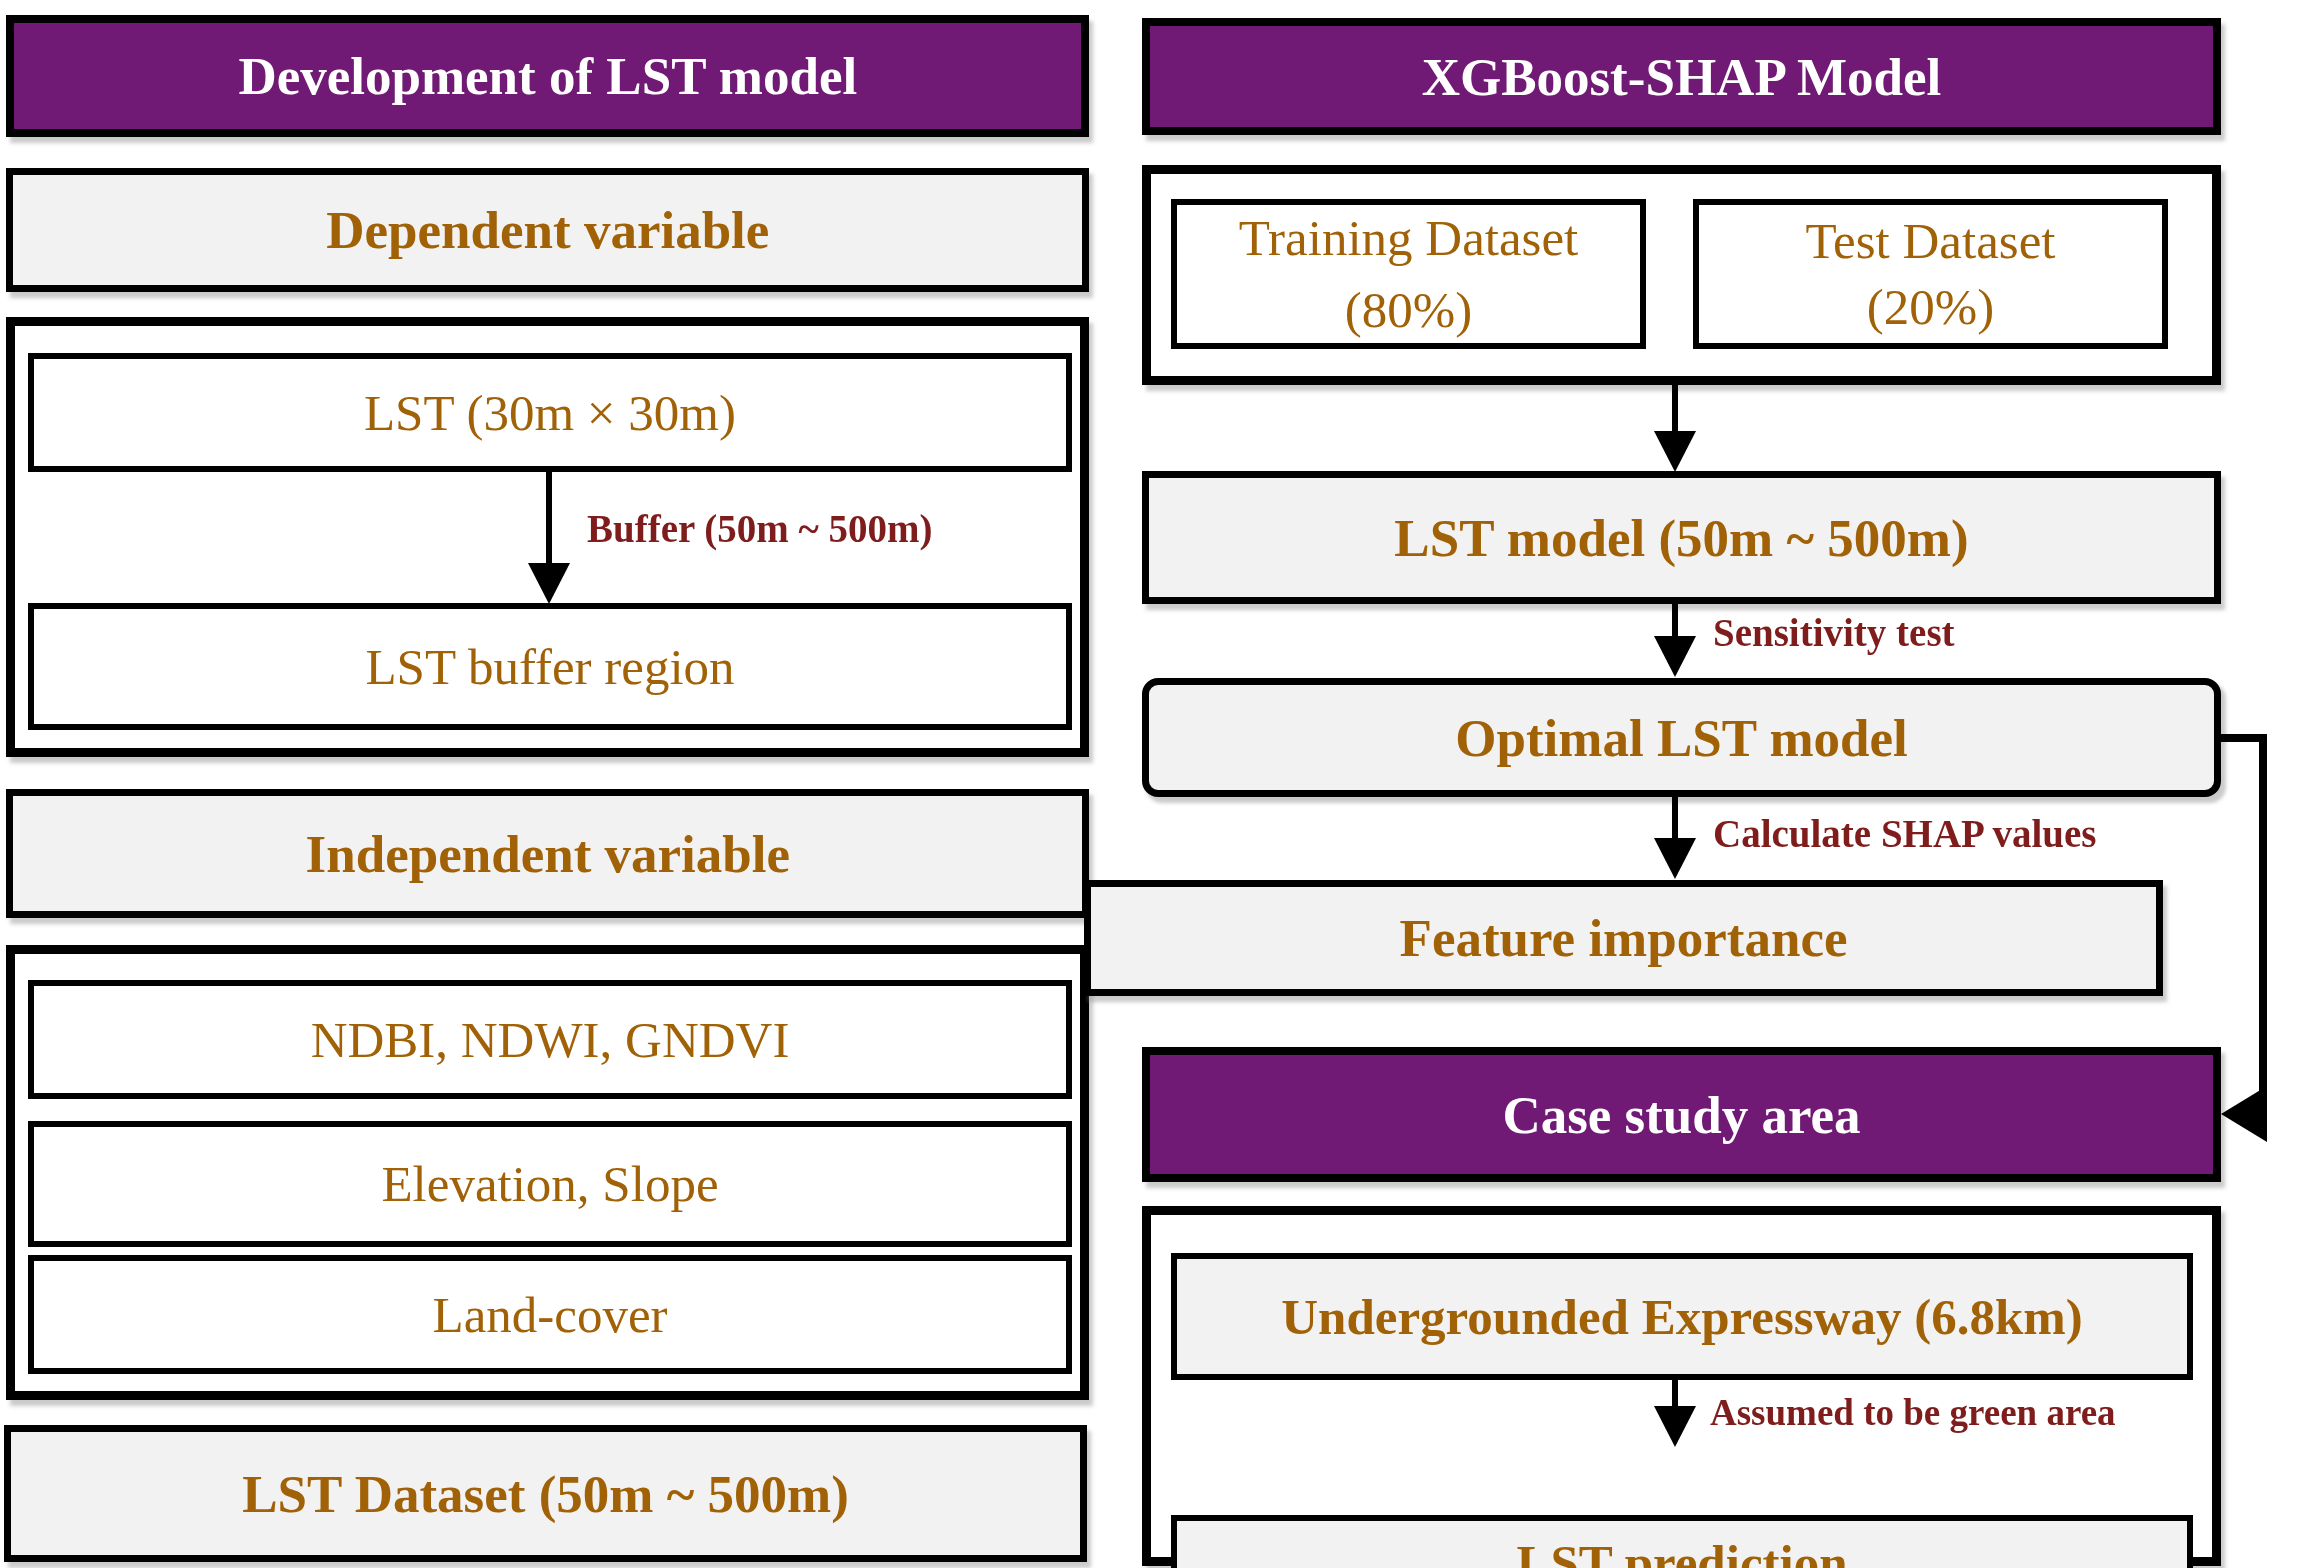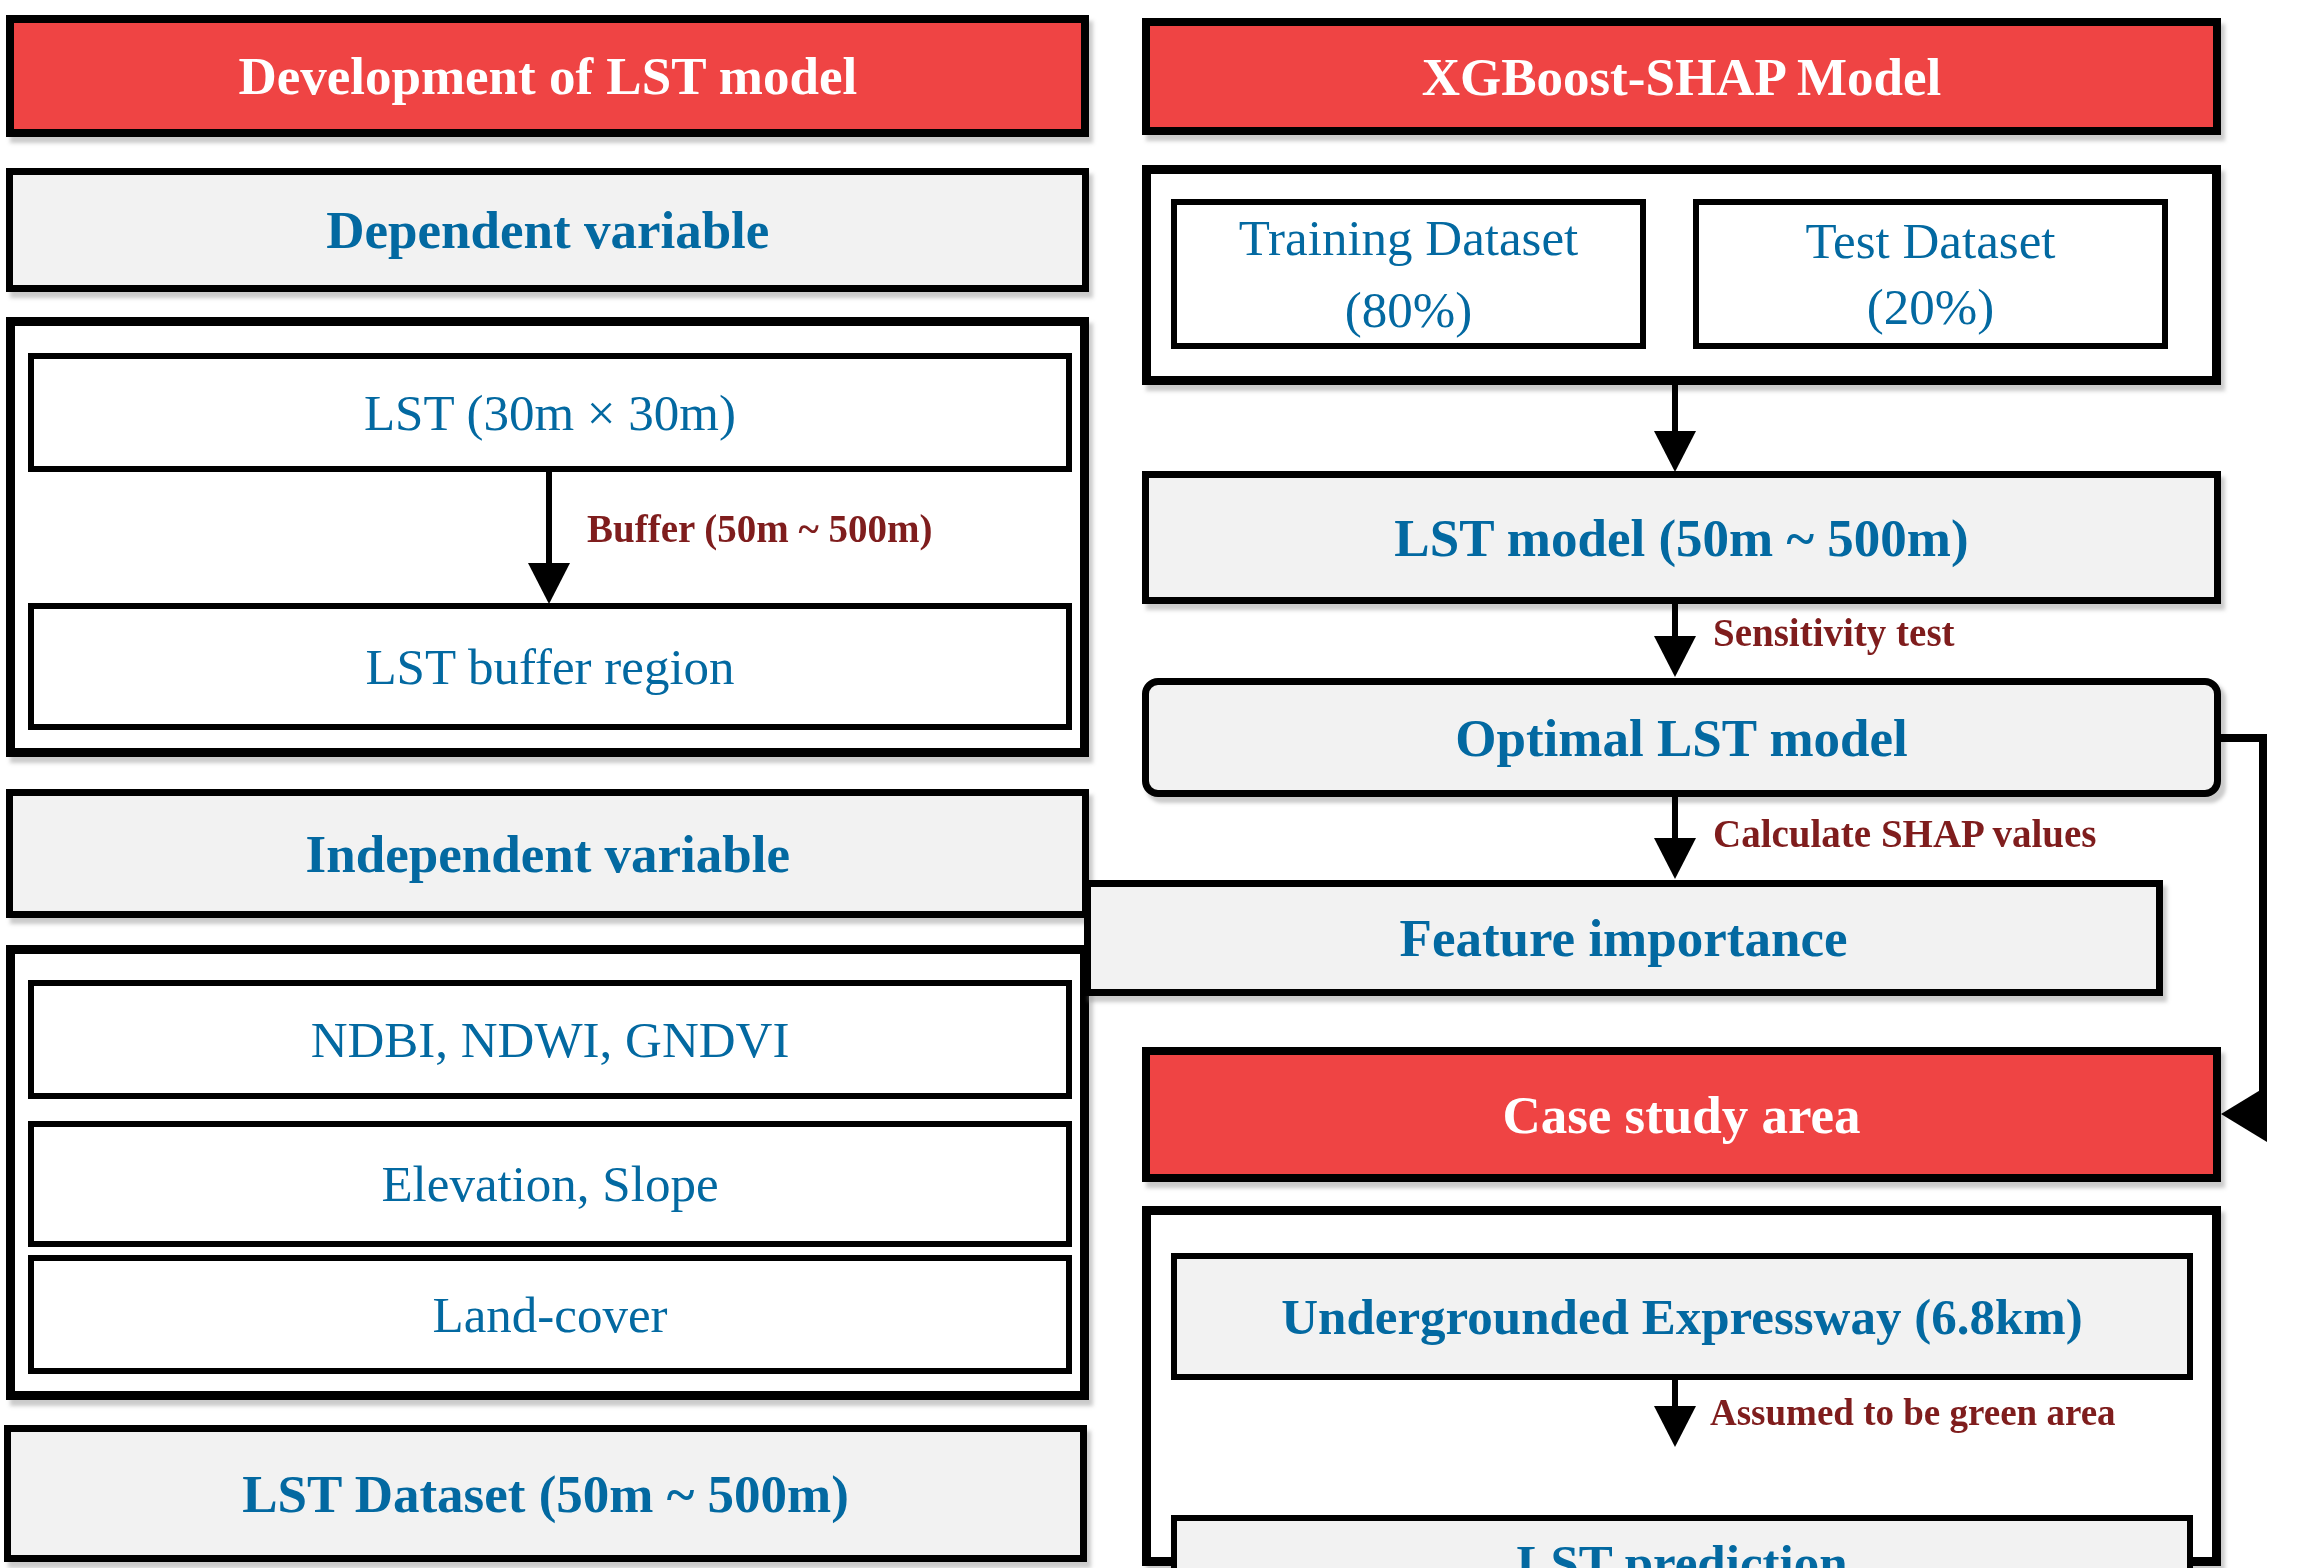--- a/index.html
+++ b/index.html
@@ -9,25 +9,25 @@
     background:#ffffff;
     font-family:"Liberation Serif", serif;
     overflow:hidden;
   }
   .box{
     position:absolute;
     box-sizing:border-box;
     display:flex;flex-direction:column;
     align-items:center;justify-content:center;
     text-align:center;
-    color:#0369a1;
+    color:#a16207;
     box-shadow:4.4px 5.7px 3.8px rgba(140,140,140,0.45);
   }
   .dark{
-    background:#ef4444;color:#ffffff;
+    background:#701a75;color:#ffffff;
     border:8.2px solid #000;
     font-weight:bold;font-size:53px;
   }
   .light{
     background:#f2f2f2;
     border:7.6px solid #000;
     font-weight:bold;font-size:53px;
   }
   .group{
     background:#ffffff;

